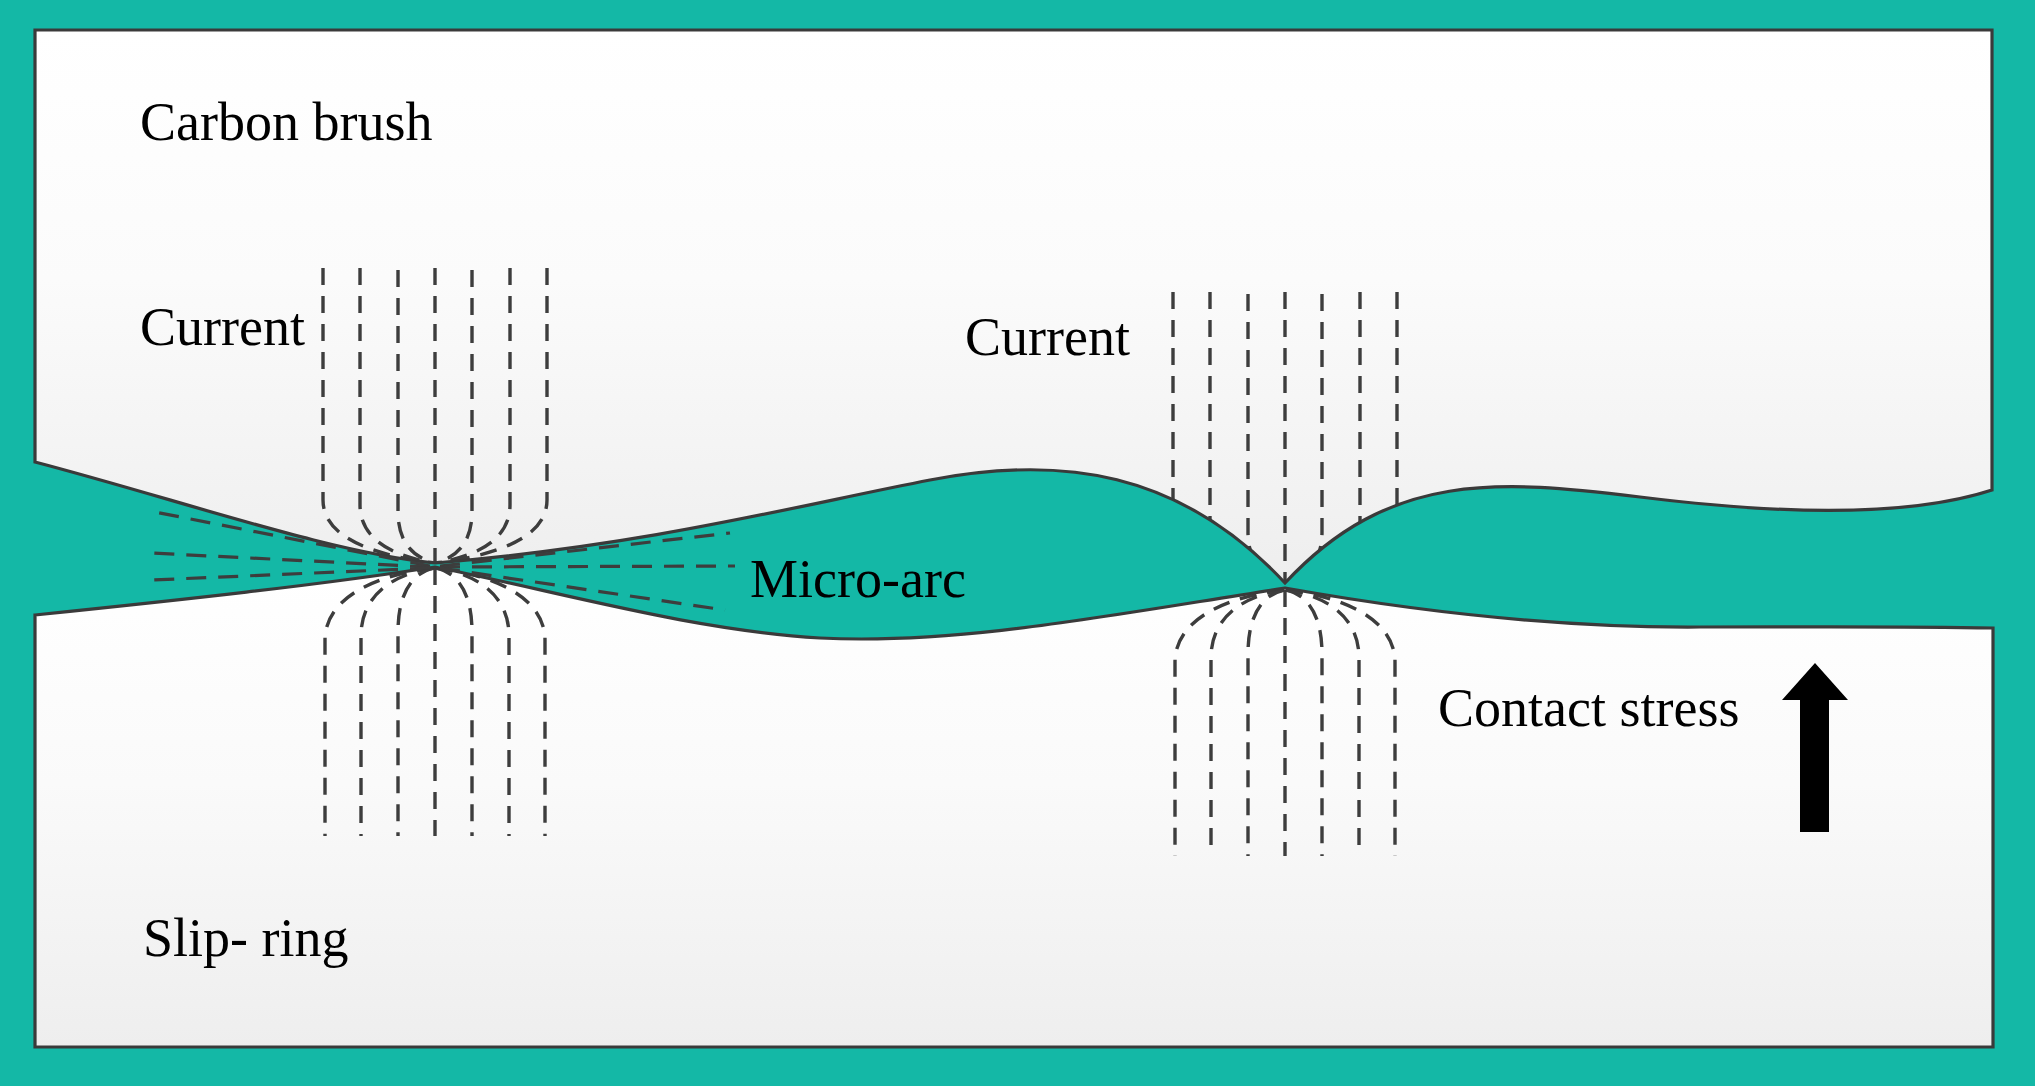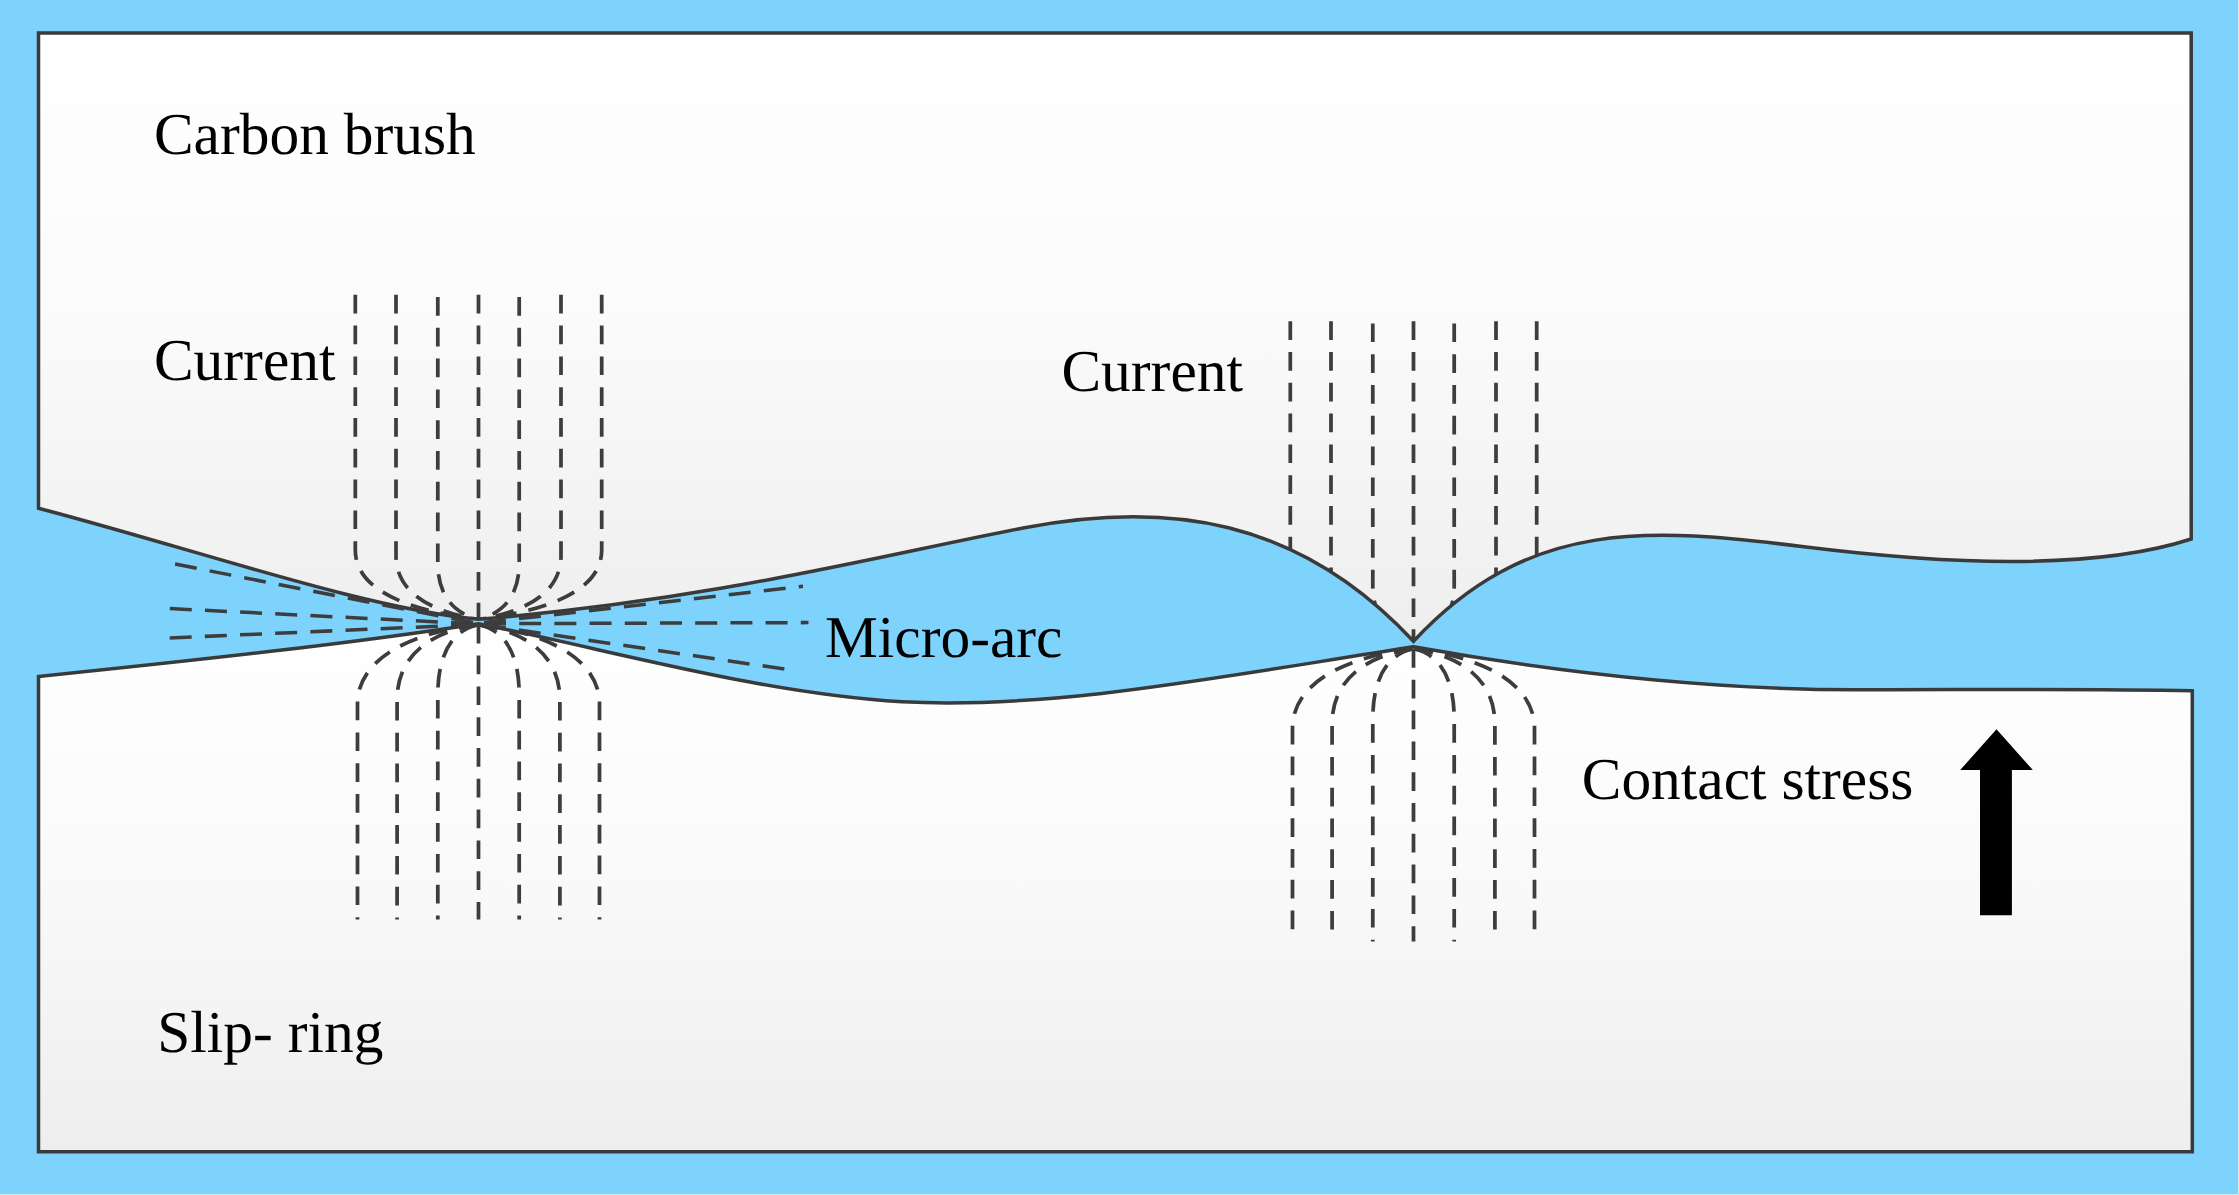--- a/index.html
+++ b/index.html
@@ -4,21 +4,21 @@
 <style>
   html, body {
     margin: 0;
     padding: 0;
     background: #ffffff;
   }
   #figure-root {
     position: relative;
     width: 2035px;
     height: 1086px;
-    background: #7dd3fc;
+    background: #14b8a6;
     font-family: "Liberation Serif", "DejaVu Serif", serif;
     overflow: hidden;
   }
   #diagram-svg {
     display: block;
     width: 2035px;
     height: 1086px;
   }
   .body-outline {
     stroke: #3a3a3a;

